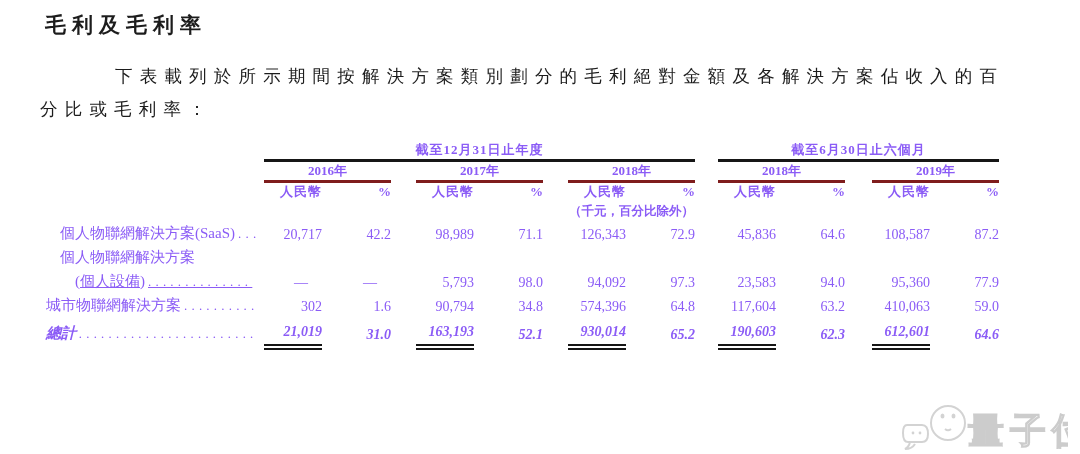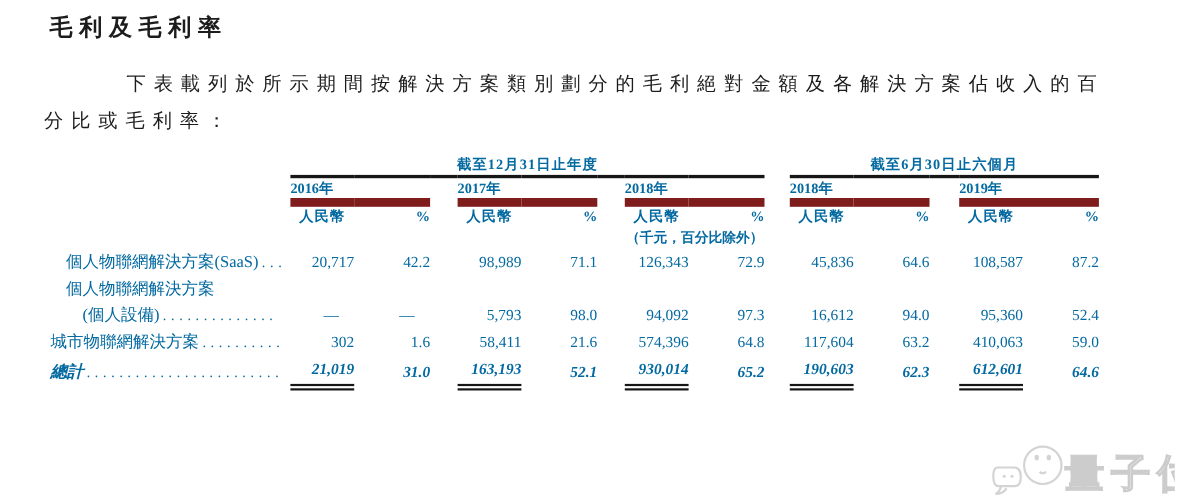--- a/index.html
+++ b/index.html
@@ -30,53 +30,53 @@
     word-break:break-all;
     text-align:left;
   }
 
   table.fin {
     border-collapse:collapse;
     table-layout:fixed;
     width:959px;
     margin:15px 0 0 40px;
     font-size:14px;
-    color:#0369a1;
+    color:#8b5cf6;
   }
   table.fin th { font-weight:bold; font-size:13px; padding:0; }
   th.grp {
     text-align:center;
     letter-spacing:1px;
     padding-bottom:7px;
     border-bottom:3px solid #161616;
   }
   th.yr {
-    text-align:left;
+    text-align:center;
     padding:8px 0 6px 0;
-    border-bottom:8px solid #7f1d1d;
-  }
-  th.cur { text-align:center; padding:10px 0 1px 2px; letter-spacing:1px; }
+    border-bottom:3px solid #7f1d1d;
+  }
+  th.cur { text-align:right; padding:10px 0 1px 2px; letter-spacing:1px; }
   th.pcth { text-align:right; padding:10px 18px 1px 0; }
   td.note {
     font-size:12.5px;
     font-weight:bold;
     text-align:center;
     white-space:nowrap;
     padding:2px 0 1px 0;
     font-family:Liberation Serif, serif;
   }
   tbody td { padding:2.5px 0; vertical-align:bottom; }
   td.lbl {
     font-size:15px;
     white-space:nowrap;
     padding-left:6px;
     overflow:hidden;
   }
   td.lbl.ind1 { padding-left:20px; }
-  td.lbl.ind2 { padding-left:35px; }
+  td.lbl.ind2 { padding-left:35px;text-decoration:underline; }
   .dots { letter-spacing:4.2px; font-size:13px; padding-left:3px; font-weight:normal; }
   td.num, td.pct { text-align:right; font-variant-numeric:tabular-nums; }
   td.dash { padding-right:14px; }
   td.rule-single { border-bottom:2px solid #161616; }
   tr.total td { font-weight:bold; padding-top:7px; padding-bottom:4px;font-style:italic; }
   tr.total td.rule-double { border-bottom:6px double #161616; }
   td.gap, td.gapbig { border:none; }
 
   .watermark {
     position:absolute;
@@ -194,33 +194,33 @@
           <td class="lbl ind2"><span>(個人設備)</span><span class="dots">..............</span></td>
           <td class="num dash">—</td>
           <td class="pct dash">—</td>
           <td class="gap"></td>
           <td class="num">5,793</td>
           <td class="pct">98.0</td>
           <td class="gap"></td>
           <td class="num">94,092</td>
           <td class="pct">97.3</td>
           <td class="gapbig"></td>
-          <td class="num">16,612</td>
+          <td class="num">23,583</td>
           <td class="pct">94.0</td>
           <td class="gap"></td>
           <td class="num">95,360</td>
-          <td class="pct">52.4</td>
+          <td class="pct">77.9</td>
         </tr>
         <tr>
           <td class="lbl"><span>城市物聯網解決方案</span><span class="dots">..........</span></td>
           <td class="num">302</td>
           <td class="pct">1.6</td>
           <td class="gap"></td>
-          <td class="num">58,411</td>
-          <td class="pct">21.6</td>
+          <td class="num">90,794</td>
+          <td class="pct">34.8</td>
           <td class="gap"></td>
           <td class="num">574,396</td>
           <td class="pct">64.8</td>
           <td class="gapbig"></td>
           <td class="num">117,604</td>
           <td class="pct">63.2</td>
           <td class="gap"></td>
           <td class="num">410,063</td>
           <td class="pct">59.0</td>
         </tr>

